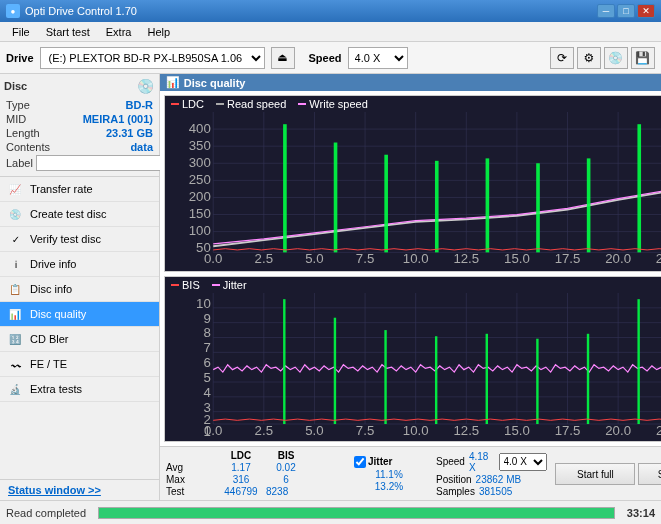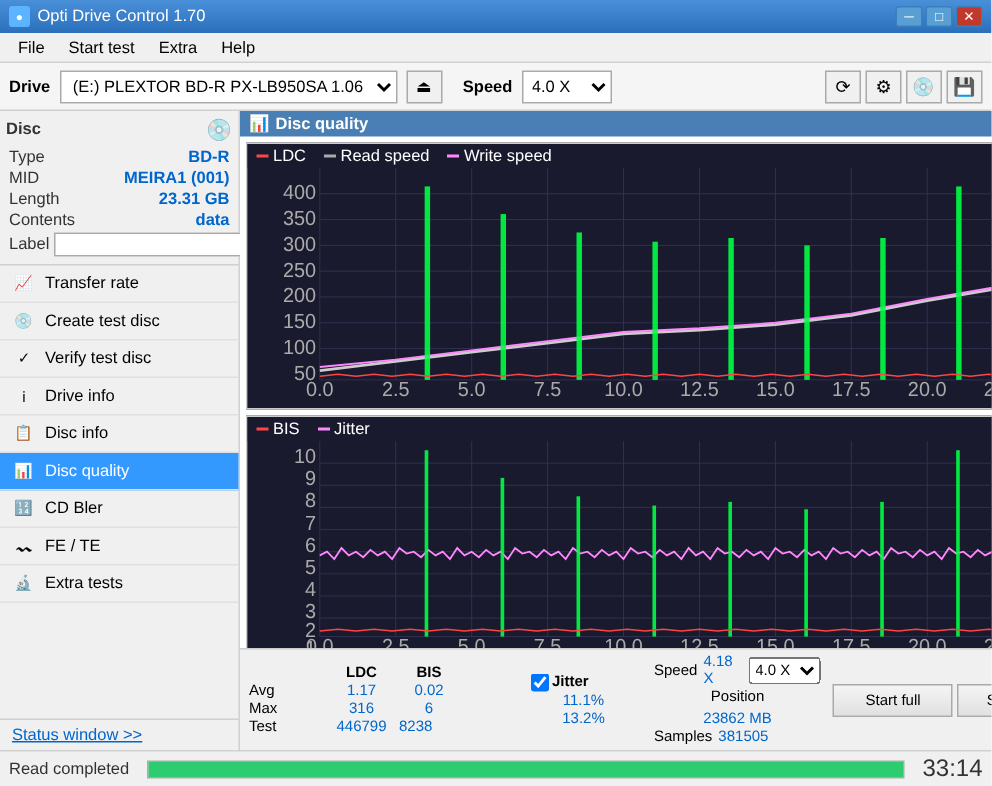--- a/index.html
+++ b/index.html
@@ -67,24 +67,24 @@
     
     
     .chart-svg { width: 100%; height: 100%; }
     .action-btn { height: 22px; width: 80px; background: linear-gradient(to bottom, #f5f5f5, #e0e0e0); border: 1px solid #aaa; font-size: 10px; cursor: pointer; text-align: center; line-height: 22px; }
     
     
     .statusbar { height: 24px; background: #f0f0f0; border-top: 1px solid #d0d0d0; display: flex; align-items: center; padding: 0 6px; gap: 8px; }
     .status-text { font-size: 11px; color: #333; }
     .progress-bar-container { flex: 1; height: 12px; border: 1px solid #aaa; background: white; margin: 0 4px; }
     .progress-bar-fill { height: 100%; background: #2ecc71; }
-    .status-time { font-size: 16px; color: #333; margin-left: auto; }
-    
-    
-    .status-window-btn { font-size: 11px; color: #0066cc; cursor: pointer; text-decoration: underline; padding: 0 4px; }
+    .status-time { font-size: 11px; color: #333; margin-left: auto; font-weight: bold; }
+    
+    
+    .status-window-btn { font-size: 11px; color: #0066cc; cursor: pointer; text-decoration: underline; padding: 0 4px; font-weight: bold; }
     .chart-inner { height: calc(100% - 16px); position: relative; }
   </style>
 </head>
 <body>
 
 <div class="titlebar">
   <div class="titlebar-left">
     <div class="titlebar-icon">●</div>
     <span>Opti Drive Control 1.70</span>
   </div>
@@ -414,21 +414,21 @@
       </div>
 
       <div style="display:flex; flex-direction:column; gap:1px; margin-left:4px;">
         <div style="display:flex; align-items:center; gap:4px;">
           <span style="font-size:10px;">Speed</span>
           <span style="font-size:10px; color:#0066cc;">4.18 X</span>
           <select style="height:18px; width:55px; font-size:10px;">
             <option>4.0 X</option>
           </select>
         </div>
-        <div style="display:flex; align-items:center; gap:4px;flex-direction:column;">
+        <div style="display:flex; align-items:center; gap:4px;">
           <span style="font-size:10px;">Position</span>
           <span style="font-size:10px; color:#0066cc;">23862 MB</span>
         </div>
         <div style="display:flex; align-items:center; gap:4px;">
           <span style="font-size:10px;">Samples</span>
           <span style="font-size:10px; color:#0066cc;">381505</span>
         </div>
       </div>
 
       <div style="display:flex; flex-direction:row; gap:3px; margin-left:auto;">

